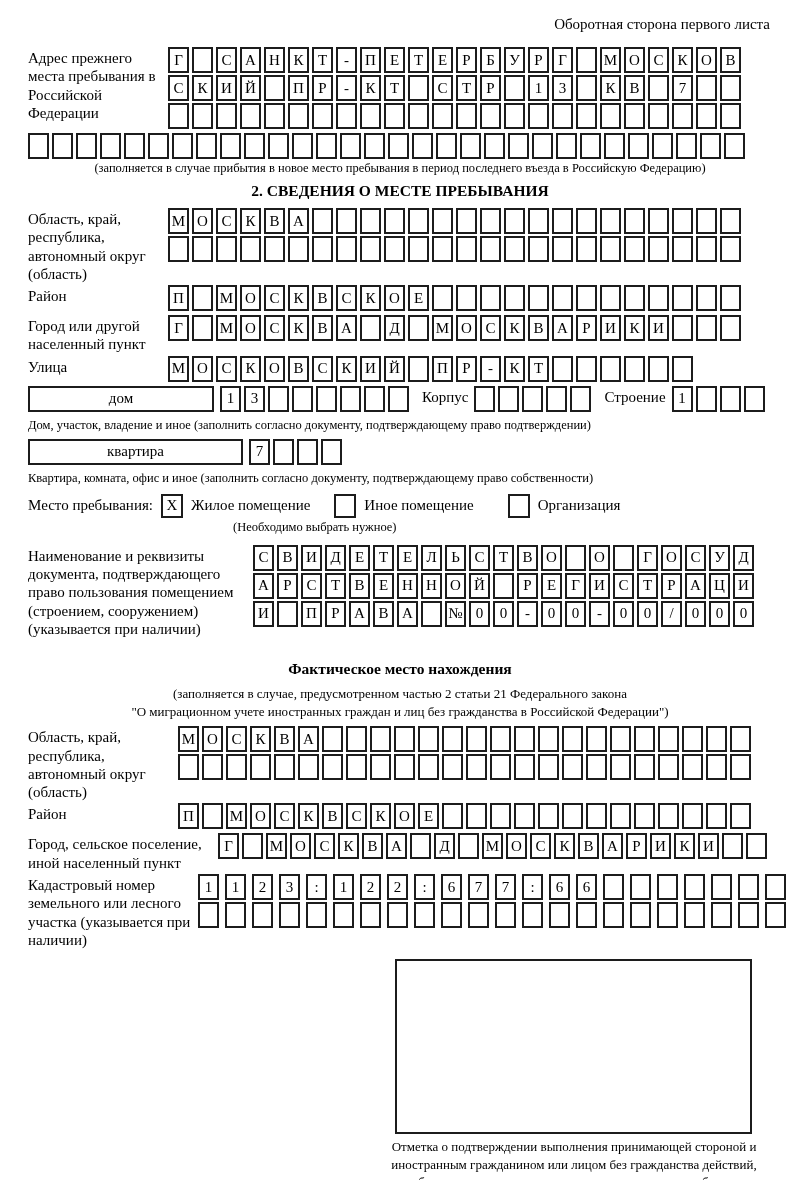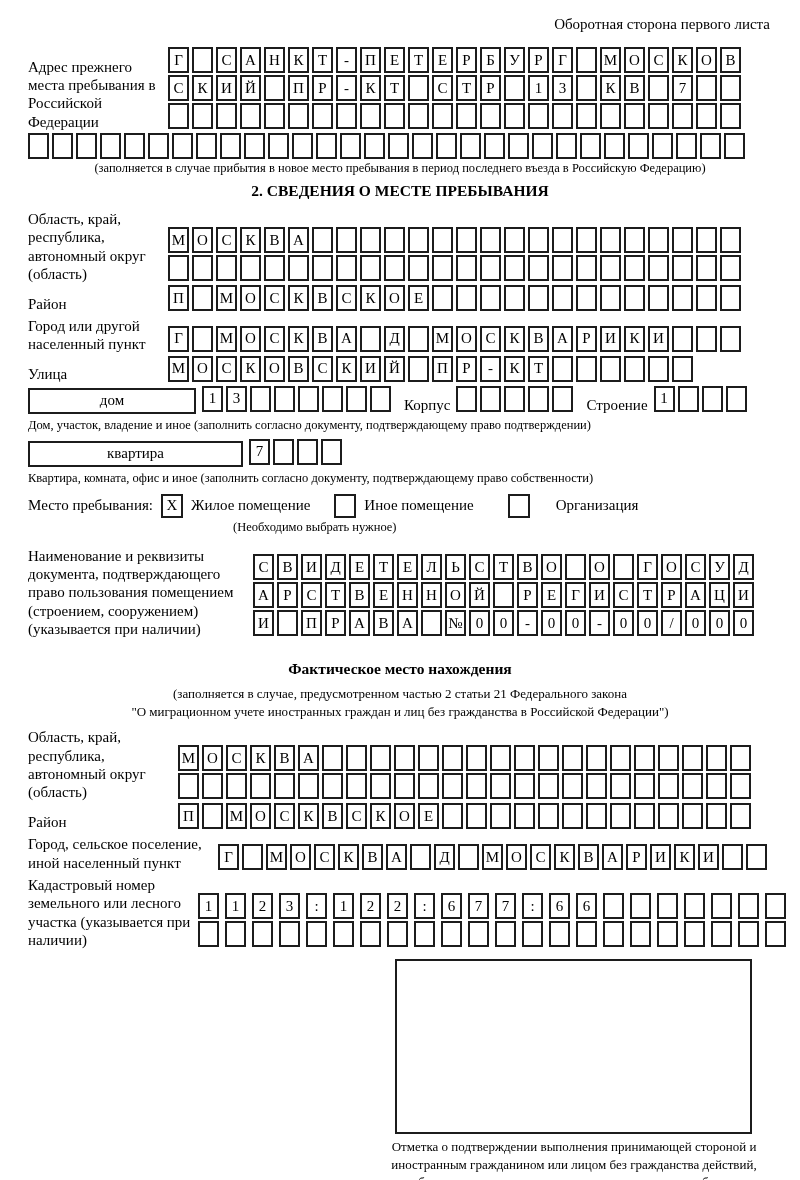--- a/index.html
+++ b/index.html
@@ -1,19 +1,19 @@
 <!DOCTYPE html>
 <html><head>
 <meta charset="utf-8">
 <style>
   html,body{margin:0;padding:0;background:#fff;}
   .page{width:800px;height:1180px;box-sizing:border-box;padding:10px 28px 0 28px;
         font-family:"Liberation Serif", serif;color:#000000;position:relative;overflow:hidden;}
   .hdr-note{text-align:right;font-size:15px;margin:6px 2px 14px 0;}
-  .frow{display:flex;align-items:flex-end;margin-bottom:2px;}
+  .frow{display:flex;align-items:flex-start;margin-bottom:2px;}
   .flabel{font-size:15px;line-height:1.22;flex:none;padding-top:2px;}
   .w140{width:140px;} .w150{width:150px;} .w190{width:190px;} .w225{width:225px;} .w170{width:170px;}
   .cellcol{display:flex;flex-direction:column;}
   .cellrow{display:flex;margin-bottom:2px;}
   .cell{width:21px;height:26px;box-sizing:border-box;border:2px solid #1c1c1c;margin-right:3px;
         display:inline-flex;align-items:center;justify-content:center;font-size:15px;flex:none;
         background:#fff;}
   .wide .cell{margin-right:6px;}
   .caption{font-size:12.5px;text-align:center;margin:2px 0 6px 0;}
   .sec-title{font-size:15.5px;font-weight:bold;text-align:center;margin:6px 0 8px 0;}
@@ -296,21 +296,21 @@
         <span class="cell"></span>
         <span class="cell"></span>
         <span class="cell"></span>
         <span class="cell"></span>
         <span class="cell"></span>
         <span class="cell"></span>
       </div>
   </div>
 
   <div class="frow mb4">
-    <div class="labelbox" style="width:168px;">дом</div>
+    <div class="labelbox" style="width:186px;">дом</div>
     <div class="cellrow">
         <span class="cell">1</span>
         <span class="cell">3</span>
         <span class="cell"></span>
         <span class="cell"></span>
         <span class="cell"></span>
         <span class="cell"></span>
         <span class="cell"></span>
         <span class="cell"></span>
       </div>
@@ -343,21 +343,21 @@
   </div>
   <div class="caption" style="text-align:left;">Квартира, комната, офис и иное (заполнить согласно документу, подтверждающему право собственности)</div>
 
   <div class="stay-row">
     <span>Место пребывания:</span>
     <span class="chk">X</span>
     <span>Жилое помещение</span>
     <span class="chk" style="margin-left:24px;"></span>
     <span>Иное помещение</span>
     <span class="chk" style="margin-left:34px;"></span>
-    <span style="margin-left:18px;">Организация</span>
+    <span style="">Организация</span>
   </div>
   <div class="stay-note">(Необходимо выбрать нужное)</div>
 
   <div class="frow">
     <div class="flabel w225">Наименование и реквизиты документа, подтверждающего право пользования помещением (строением, сооружением) (указывается при наличии)</div>
     <div class="cellcol">
       <div class="cellrow">
           <span class="cell">С</span>
           <span class="cell">В</span>
           <span class="cell">И</span>

